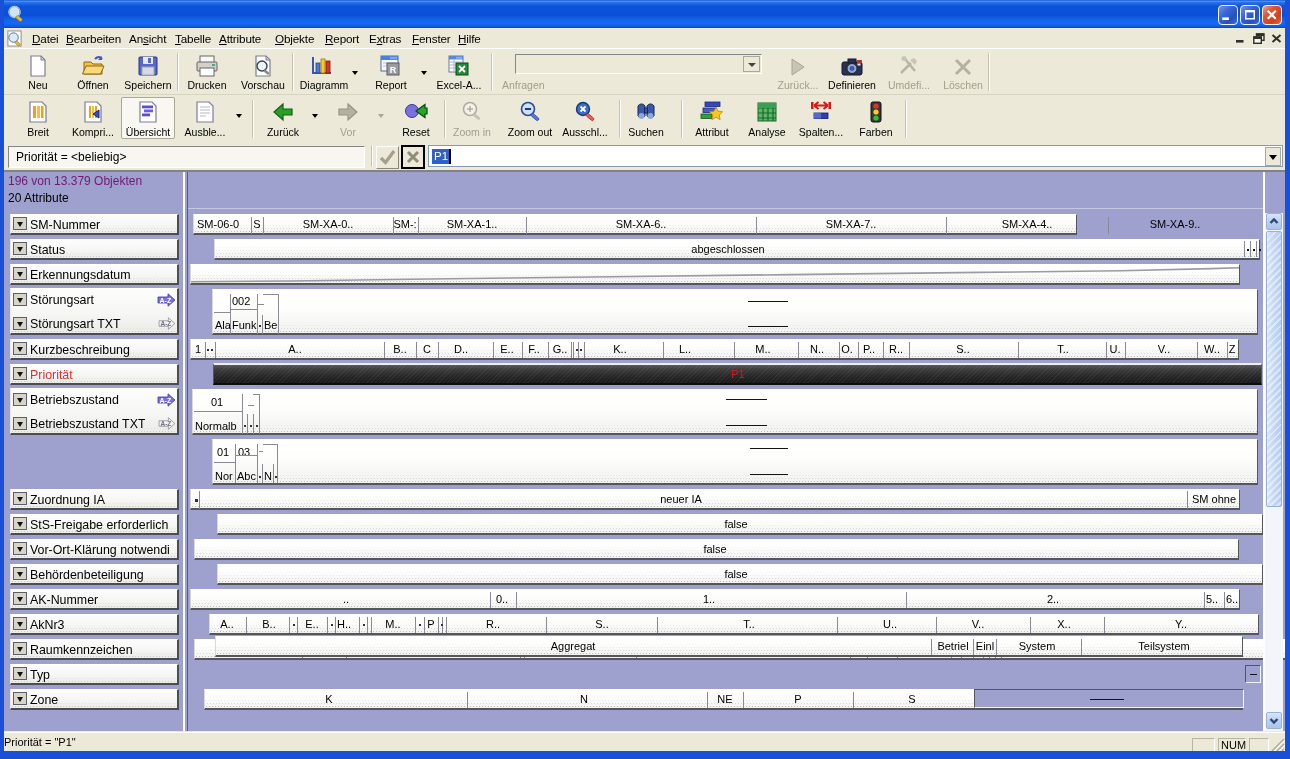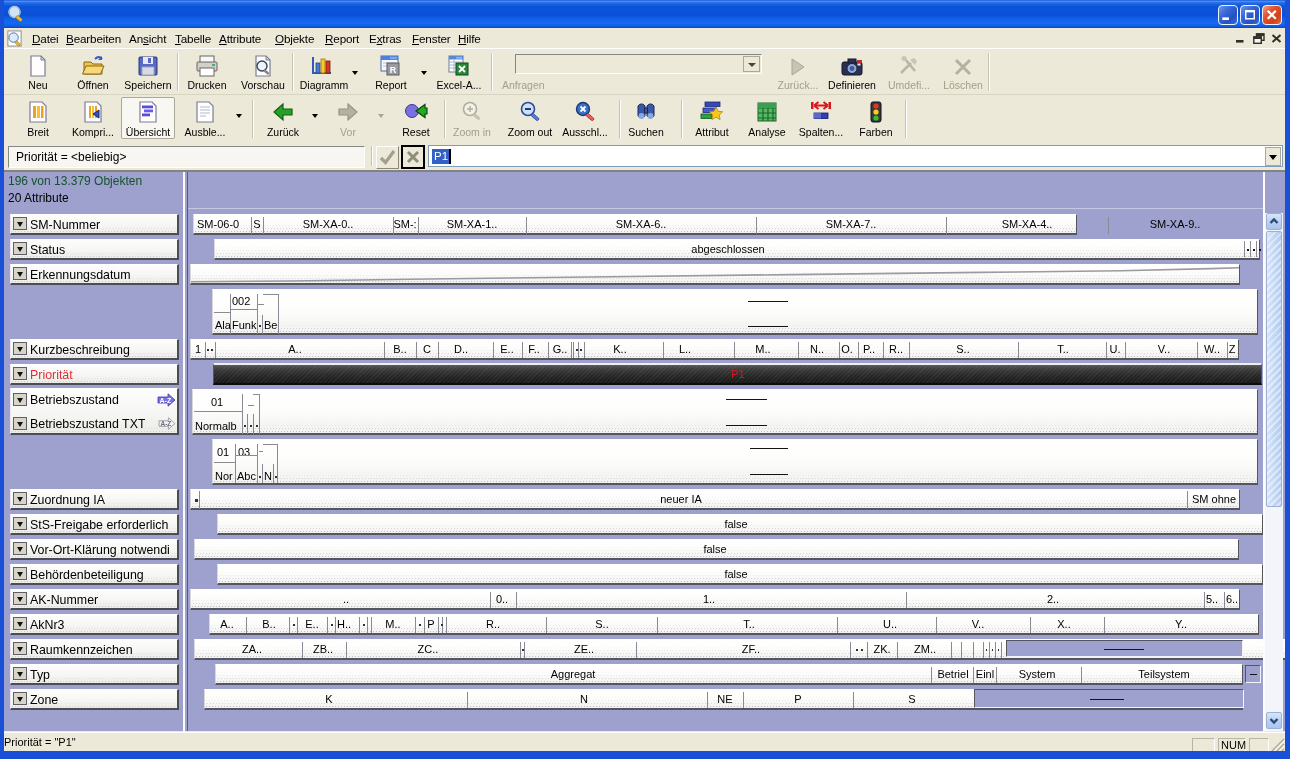--- a/index.html
+++ b/index.html
@@ -327,21 +327,21 @@
 <span style="position:absolute;left:3px;top:3px;background:#3060c8;color:#fff;font-size:11.5px;line-height:15px;padding:0 2px;">P1</span>
 <div style="position:absolute;left:20px;top:3px;width:1.5px;height:15px;background:#000"></div>
 <div style="position:absolute;right:1px;top:1px;width:16px;height:19px;background:#ece9d8;border:1px solid #aca899">
         <div style="position:absolute;left:3px;top:7px;border-left:4.5px solid transparent;border-right:4.5px solid transparent;border-top:5.5px solid #000"></div>
       </div>
 </div>
 </div>
 <div class="abs" id="maintopline"></div>
 <div class="abs" id="main">
 <div style="position:absolute;left:0;top:0;width:178px;height:559px;background:#9ea0ce">
-<div style="position:absolute;left:4px;top:2px;font-size:12px;color:#14532d">196 von 13.379 Objekten</div>
+<div style="position:absolute;left:4px;top:2px;font-size:12px;color:#701a75">196 von 13.379 Objekten</div>
 <div style="position:absolute;left:4px;top:19px;font-size:12px;color:#000">20 Attribute</div>
 </div>
 <div style="position:absolute;left:179px;top:0;width:2px;height:559px;background:#fdfdff"></div>
 <div style="position:absolute;left:183px;top:0;width:1px;height:559px;background:#5c5c6e"></div>
 <div style="position:absolute;left:184px;top:36px;width:1076px;height:1px;background:#c6c7e2"></div>
 <div class="attrbtn" style="top:42px">
       <div class="ddbtn"></div>
       <span class="lbl">SM-Nummer</span>
     </div>
 <div class="attrbtn" style="top:67px">
@@ -389,20 +389,34 @@
       <span class="lbl">Raumkennzeichen</span>
     </div>
 <div class="attrbtn" style="top:492px">
       <div class="ddbtn"></div>
       <span class="lbl">Typ</span>
     </div>
 <div class="attrbtn" style="top:517px">
       <div class="ddbtn"></div>
       <span class="lbl">Zone</span>
     </div>
+<div class="attrbtn" style="top:116px;height:47px">
+<div class="ddbtn" style="top:4px"></div>
+      <span class="lbl" style="top:4px">Störungsart</span>
+<span style="position:absolute;right:1px;top:4px"><svg width="19" height="15" viewBox="0 0 19 15">
+          <path d="M1 4 h10 v-3.2 l7 6.2 -7 6.2 v-3.2 h-10 z" fill="#7a70e8" stroke="#3838a8" stroke-width="0.8"></path>
+          <text x="2.5" y="10" font-size="7" font-weight="bold" fill="#fff" font-family="Liberation Sans">A-Z</text>
+        </svg></span>
+<div class="ddbtn" style="top:28px"></div>
+      <span class="lbl" style="top:28px">Störungsart TXT</span>
+<span style="position:absolute;right:1px;top:28px"><svg width="18" height="14" viewBox="0 0 19 15">
+          <path d="M1 4 h10 v-3.2 l7 6.2 -7 6.2 v-3.2 h-10 z" fill="#f2f2ee" stroke="#8a88a0" stroke-width="0.8"></path>
+          <text x="2.5" y="10" font-size="7" font-weight="bold" fill="#70707c" font-family="Liberation Sans">A-Z</text>
+        </svg></span>
+</div>
 <div class="attrbtn" style="top:216px;height:47px">
 <div class="ddbtn" style="top:4px"></div>
       <span class="lbl" style="top:4px">Betriebszustand</span>
 <span style="position:absolute;right:1px;top:4px"><svg width="19" height="15" viewBox="0 0 19 15">
           <path d="M1 4 h10 v-3.2 l7 6.2 -7 6.2 v-3.2 h-10 z" fill="#7a70e8" stroke="#3838a8" stroke-width="0.8"></path>
           <text x="2.5" y="10" font-size="7" font-weight="bold" fill="#fff" font-family="Liberation Sans">A-Z</text>
         </svg></span>
 <div class="ddbtn" style="top:28px"></div>
       <span class="lbl" style="top:28px">Betriebszustand TXT</span>
 <span style="position:absolute;right:1px;top:28px"><svg width="18" height="14" viewBox="0 0 19 15">
@@ -643,21 +657,21 @@
 <span class="ct" style="left:730px;top:3px">ZM..</span>
 <div class="dot" style="left:327px;top:9px"></div>
 <div class="dot" style="left:661px;top:9px"></div>
 <div class="dot" style="left:666px;top:9px"></div>
 <div class="dot" style="left:790.5px;top:9px"></div>
 <div class="dot" style="left:796.5px;top:9px"></div>
 <div class="dot" style="left:802.5px;top:9px"></div>
 <div class="sunkcell" style="left:811px;top:0;width:237px;height:17px"></div>
 <div class="blackline" style="left:909px;top:9px;width:40px"></div>
 </div>
-<div class="bar" style="left:211px;top:492px;width:1028px;padding-left:34px;">
+<div class="bar" style="left:211px;top:464px;width:1028px;padding-left:34px;">
 <div class="vline" style="left:715px;top:2px;height:16px"></div>
 <div class="vline" style="left:757px;top:2px;height:16px"></div>
 <div class="vline" style="left:780px;top:2px;height:16px"></div>
 <div class="vline" style="left:865px;top:2px;height:16px"></div>
 <span class="ct" style="left:357px;top:3px">Aggregat</span>
 <span class="ct" style="left:737px;top:3px">Betriel</span>
 <span class="ct" style="left:769px;top:3px">Einl</span>
 <span class="ct" style="left:821px;top:3px">System</span>
 <span class="ct" style="left:948px;top:3px">Teilsystem</span>
 </div>

